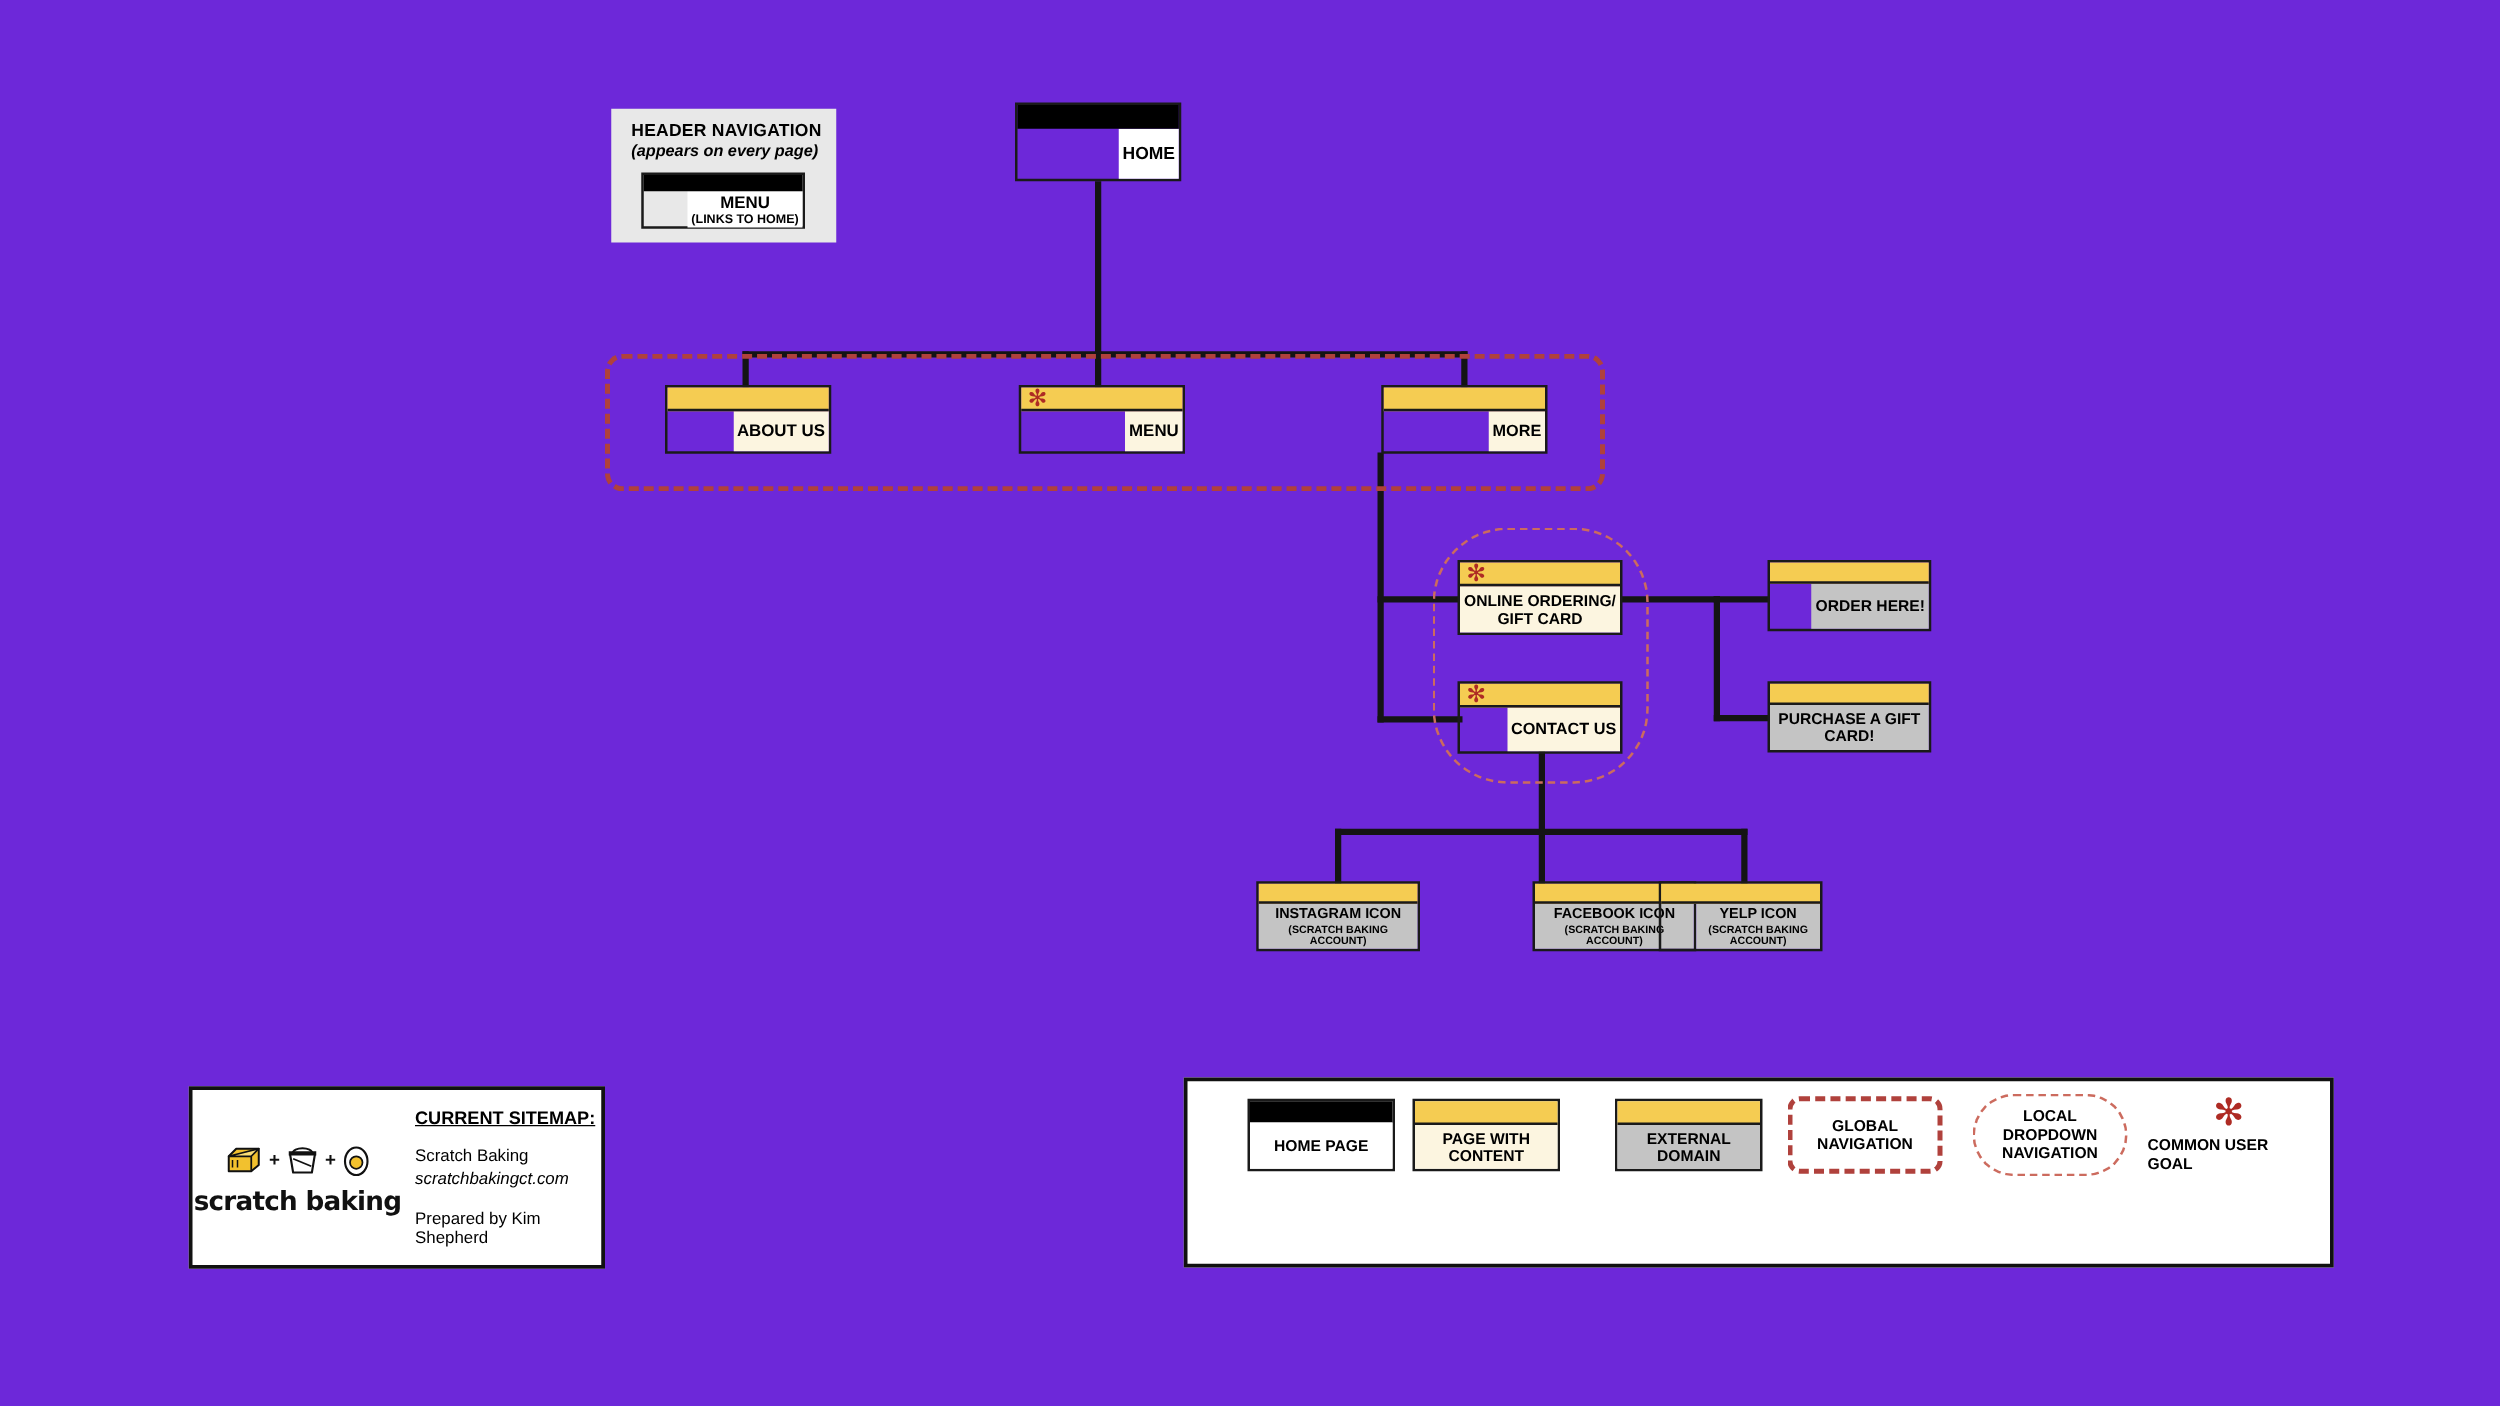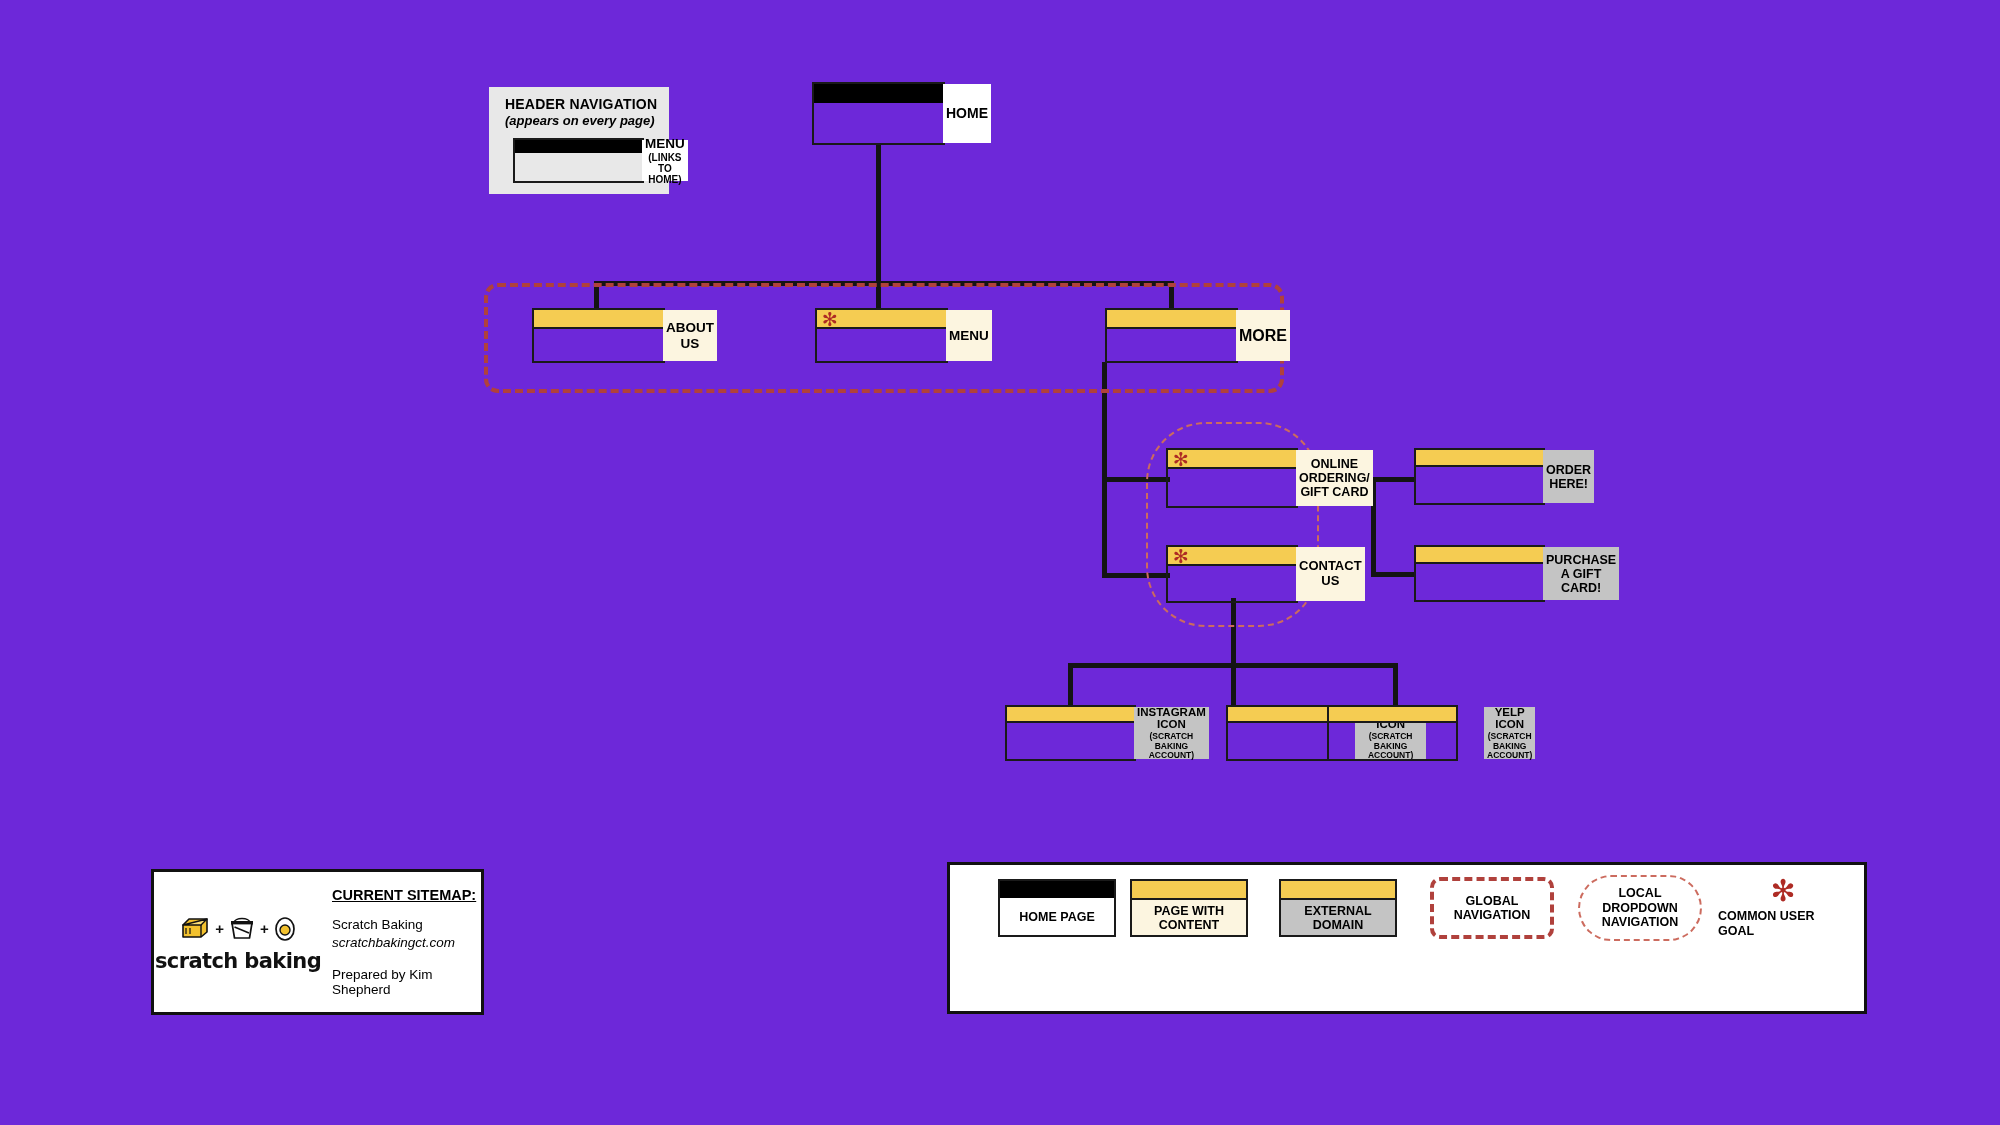--- a/index.html
+++ b/index.html
@@ -18,22 +18,23 @@
     background: #6d28d9;
     overflow: hidden;
   }
 
   
   .node {
     position: absolute;
     box-sizing: border-box;
     border: 2px solid #1a1a1a;
     display: flex;
-    flex-direction: row;
+    flex-direction: column;
     z-index: 5;
+    align-items: flex-end;
   }
   .node .bar {
     width: 100%;
     box-sizing: border-box;
     flex: 0 0 auto;
     position: relative;
   }
   .node .body {
     flex: 1 1 auto;
     display: flex;
@@ -350,21 +351,21 @@
       <span class="star">✻</span>
     </div>
     <div class="body">
       <div class="label" style="font-size:13.5px;">MENU</div>
     </div>
   </div>
 
   <div class="node n-page" style="left:1105px; top:308px; width:133px; height:55px;">
     <div class="bar" style="height:19px;"></div>
     <div class="body">
-      <div class="label" style="font-size:16px;">MORE</div>
+      <div class="label" style="font-size:13px;">MORE</div>
     </div>
   </div>
 
   <div class="node n-page" style="left:1166px; top:448px; width:132px; height:60px;">
     <div class="bar" style="height:19px;">
       <span class="star">✻</span>
     </div>
     <div class="body">
       <div class="label" style="font-size:12.5px;">ONLINE ORDERING/ GIFT CARD</div>
     </div>
@@ -463,21 +464,21 @@
         </div>
       </div>
 
       <div class="lg-item" style="left:180px;">
         <div class="lg-swatch">
           <div class="bar" style="background:#F5CC52; border-bottom:2px solid #1a1a1a;"></div>
           <div class="body" style="background:#FCF5E0;">PAGE WITH CONTENT</div>
         </div>
       </div>
 
-      <div class="lg-item" style="left:329px;justify-content:flex-end;">
+      <div class="lg-item" style="left:342px;justify-content:flex-end;">
         <div class="lg-swatch">
           <div class="bar" style="background:#F5CC52; border-bottom:2px solid #1a1a1a;"></div>
           <div class="body" style="background:#C4C4C4;">EXTERNAL DOMAIN</div>
         </div>
       </div>
 
       <div class="lg-item" style="left:480px; top:12px;">
         <div class="lg-dashbox">GLOBAL NAVIGATION</div>
       </div>
 

